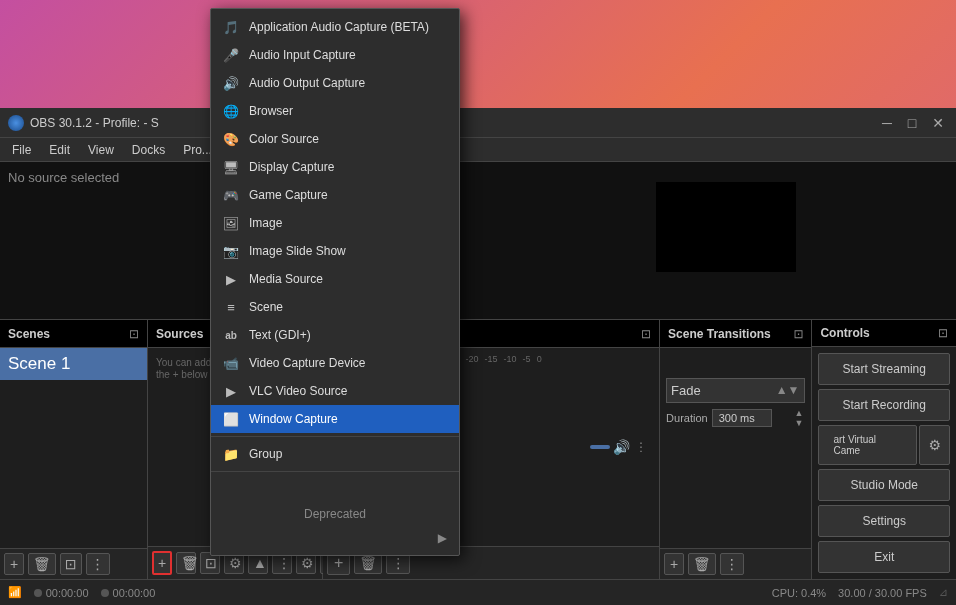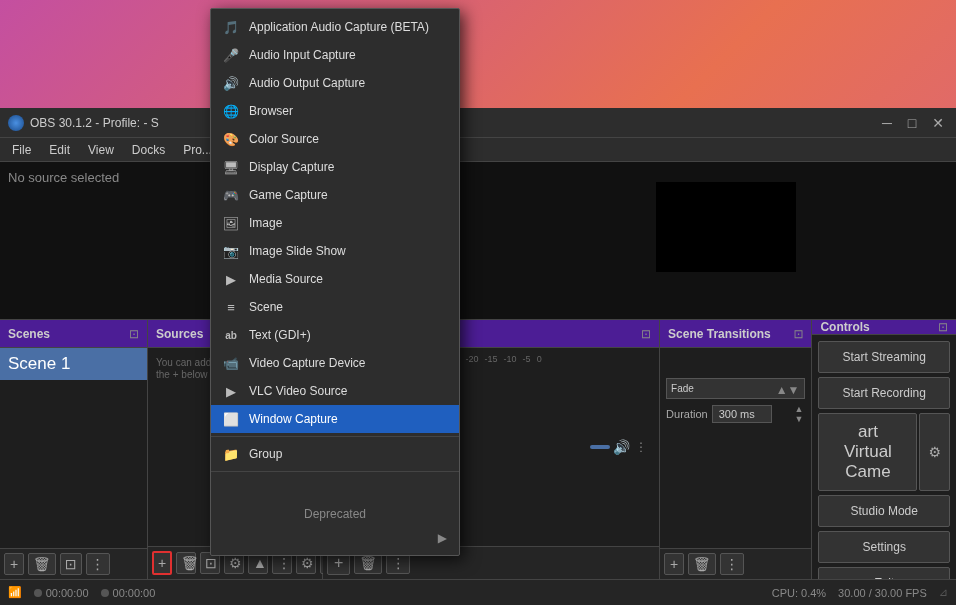--- a/index.html
+++ b/index.html
@@ -116,21 +116,21 @@
     }
 
     
     .panel {
       display: flex;
       flex-direction: column;
       border-right: 1px solid #444;
     }
     .panel-header {
       height: 28px;
-      background: #4c1d95;
+      background: #000000;
       display: flex;
       align-items: center;
       padding: 0 8px;
       border-bottom: 1px solid #444;
       gap: 4px;
     }
     .panel-title {
       color: #ccc;
       font-size: 12px;
       font-weight: bold;
@@ -251,21 +251,21 @@
     .transitions-content {
       flex: 1;
       padding: 6px;
     }
     .fade-select {
       width: 100%;
       background: #333;
       color: #ccc;
       border: 1px solid #555;
       padding: 4px;
-      font-size: 10px;
+      font-size: 13px;
       appearance: none;
       cursor: pointer;
     }
     .duration-row {
       display: flex;
       align-items: center;
       gap: 4px;
       margin-top: 6px;
     }
     .duration-label {
@@ -315,23 +315,23 @@
     .virtual-row {
       display: flex;
       gap: 2px;
     }
     .virtual-btn {
       flex: 1;
       background: #333;
       color: #ccc;
       border: 1px solid #555;
       padding: 8px 14px;
-      font-size: 17px;
-      cursor: pointer;
-      text-align: center;
+      font-size: 10px;
+      cursor: pointer;
+      text-align: left;
       border-radius: 2px;
     }
     .gear-btn {
       background: #333;
       color: #aaa;
       border: 1px solid #555;
       padding: 8px 8px;
       font-size: 14px;
       cursor: pointer;
       border-radius: 2px;

